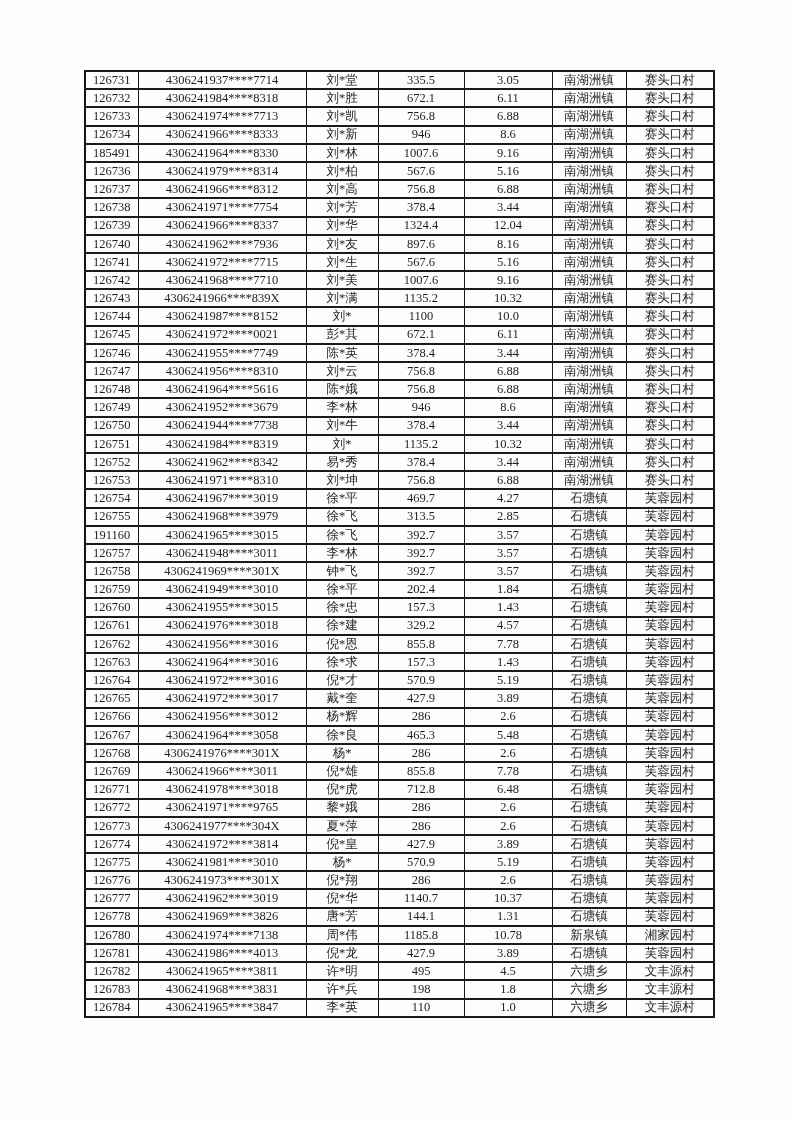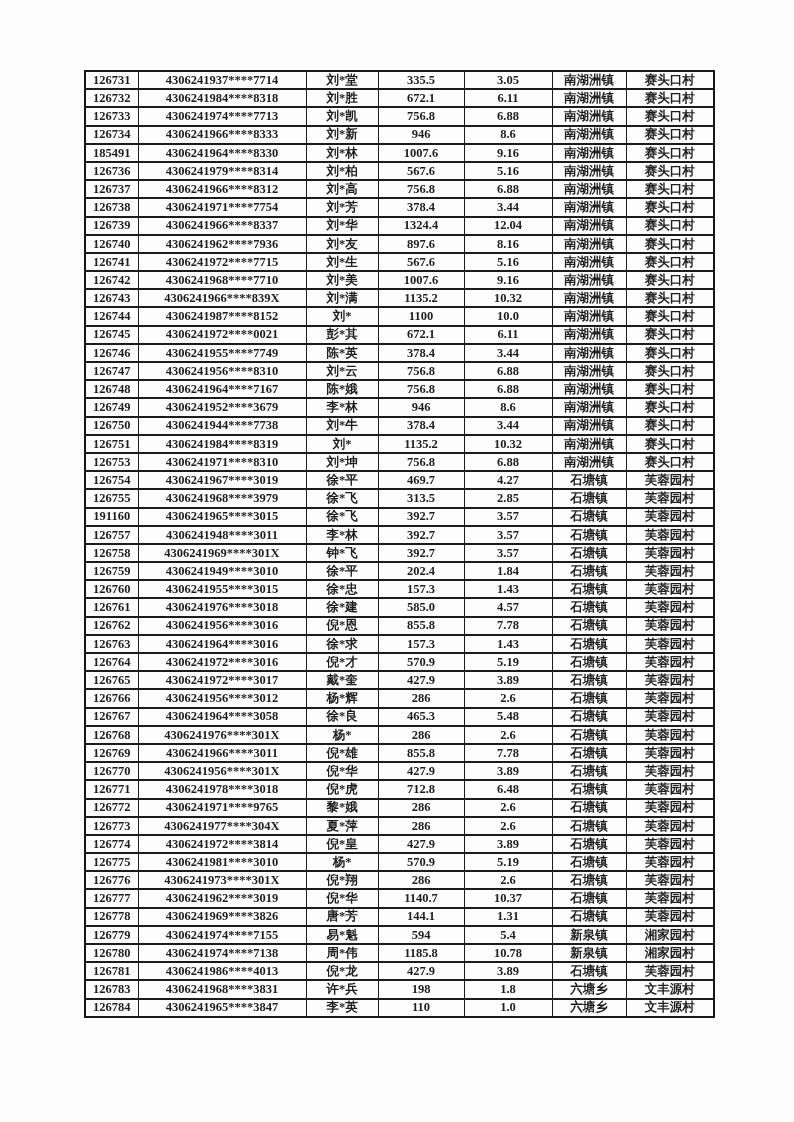--- a/index.html
+++ b/index.html
@@ -12,21 +12,20 @@
     background: #ffffff;
     position: relative;
     font-family: "Liberation Serif", "DejaVu Serif", serif;
   }
   .sheet {
     position: absolute;
     left: 0; top: 0;
     width: 794px;
     height: 1122px;
     background: #fdfdfd;
-    font-weight: bold;
   }
   table.data-table {
     position: absolute;
     left: 84px;
     top: 70px;
     width: 629px;
     border-collapse: collapse;
     table-layout: fixed;
     border: 2px solid #161616;
   }
@@ -209,21 +208,21 @@
           <td>126747</td>
           <td>4306241956****8310</td>
           <td>刘*云</td>
           <td>756.8</td>
           <td>6.88</td>
           <td>南湖洲镇</td>
           <td>赛头口村</td>
         </tr>
         <tr>
           <td>126748</td>
-          <td>4306241964****7167</td>
+          <td>4306241964****5616</td>
           <td>陈*娥</td>
           <td>756.8</td>
           <td>6.88</td>
           <td>南湖洲镇</td>
           <td>赛头口村</td>
         </tr>
         <tr>
           <td>126749</td>
           <td>4306241952****3679</td>
           <td>李*林</td>
@@ -244,20 +243,29 @@
         <tr>
           <td>126751</td>
           <td>4306241984****8319</td>
           <td>刘*</td>
           <td>1135.2</td>
           <td>10.32</td>
           <td>南湖洲镇</td>
           <td>赛头口村</td>
         </tr>
         <tr>
+          <td>126752</td>
+          <td>4306241962****8342</td>
+          <td>易*秀</td>
+          <td>378.4</td>
+          <td>3.44</td>
+          <td>南湖洲镇</td>
+          <td>赛头口村</td>
+        </tr>
+        <tr>
           <td>126753</td>
           <td>4306241971****8310</td>
           <td>刘*坤</td>
           <td>756.8</td>
           <td>6.88</td>
           <td>南湖洲镇</td>
           <td>赛头口村</td>
         </tr>
         <tr>
           <td>126754</td>
@@ -319,21 +327,21 @@
           <td>徐*忠</td>
           <td>157.3</td>
           <td>1.43</td>
           <td>石塘镇</td>
           <td>芙蓉园村</td>
         </tr>
         <tr>
           <td>126761</td>
           <td>4306241976****3018</td>
           <td>徐*建</td>
-          <td>585.0</td>
+          <td>329.2</td>
           <td>4.57</td>
           <td>石塘镇</td>
           <td>芙蓉园村</td>
         </tr>
         <tr>
           <td>126762</td>
           <td>4306241956****3016</td>
           <td>倪*恩</td>
           <td>855.8</td>
           <td>7.78</td>
@@ -397,29 +405,20 @@
         <tr>
           <td>126769</td>
           <td>4306241966****3011</td>
           <td>倪*雄</td>
           <td>855.8</td>
           <td>7.78</td>
           <td>石塘镇</td>
           <td>芙蓉园村</td>
         </tr>
         <tr>
-          <td>126770</td>
-          <td>4306241956****301X</td>
-          <td>倪*华</td>
-          <td>427.9</td>
-          <td>3.89</td>
-          <td>石塘镇</td>
-          <td>芙蓉园村</td>
-        </tr>
-        <tr>
           <td>126771</td>
           <td>4306241978****3018</td>
           <td>倪*虎</td>
           <td>712.8</td>
           <td>6.48</td>
           <td>石塘镇</td>
           <td>芙蓉园村</td>
         </tr>
         <tr>
           <td>126772</td>
@@ -476,49 +475,49 @@
           <td>芙蓉园村</td>
         </tr>
         <tr>
           <td>126778</td>
           <td>4306241969****3826</td>
           <td>唐*芳</td>
           <td>144.1</td>
           <td>1.31</td>
           <td>石塘镇</td>
           <td>芙蓉园村</td>
-        </tr>
-        <tr>
-          <td>126779</td>
-          <td>4306241974****7155</td>
-          <td>易*魁</td>
-          <td>594</td>
-          <td>5.4</td>
-          <td>新泉镇</td>
-          <td>湘家园村</td>
         </tr>
         <tr>
           <td>126780</td>
           <td>4306241974****7138</td>
           <td>周*伟</td>
           <td>1185.8</td>
           <td>10.78</td>
           <td>新泉镇</td>
           <td>湘家园村</td>
         </tr>
         <tr>
           <td>126781</td>
           <td>4306241986****4013</td>
           <td>倪*龙</td>
           <td>427.9</td>
           <td>3.89</td>
           <td>石塘镇</td>
           <td>芙蓉园村</td>
         </tr>
         <tr>
+          <td>126782</td>
+          <td>4306241965****3811</td>
+          <td>许*明</td>
+          <td>495</td>
+          <td>4.5</td>
+          <td>六塘乡</td>
+          <td>文丰源村</td>
+        </tr>
+        <tr>
           <td>126783</td>
           <td>4306241968****3831</td>
           <td>许*兵</td>
           <td>198</td>
           <td>1.8</td>
           <td>六塘乡</td>
           <td>文丰源村</td>
         </tr>
         <tr>
           <td>126784</td>

